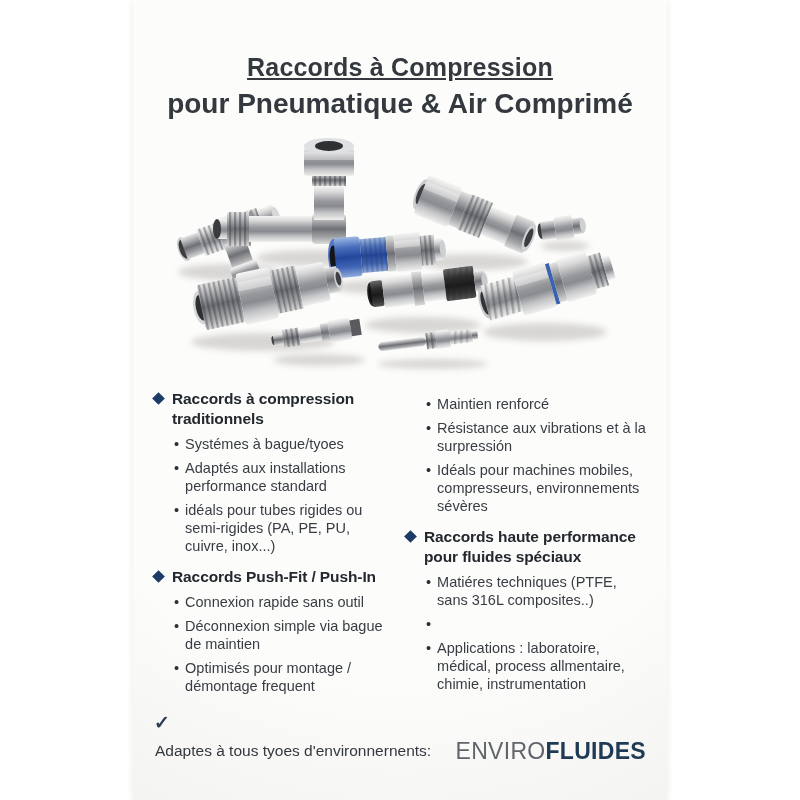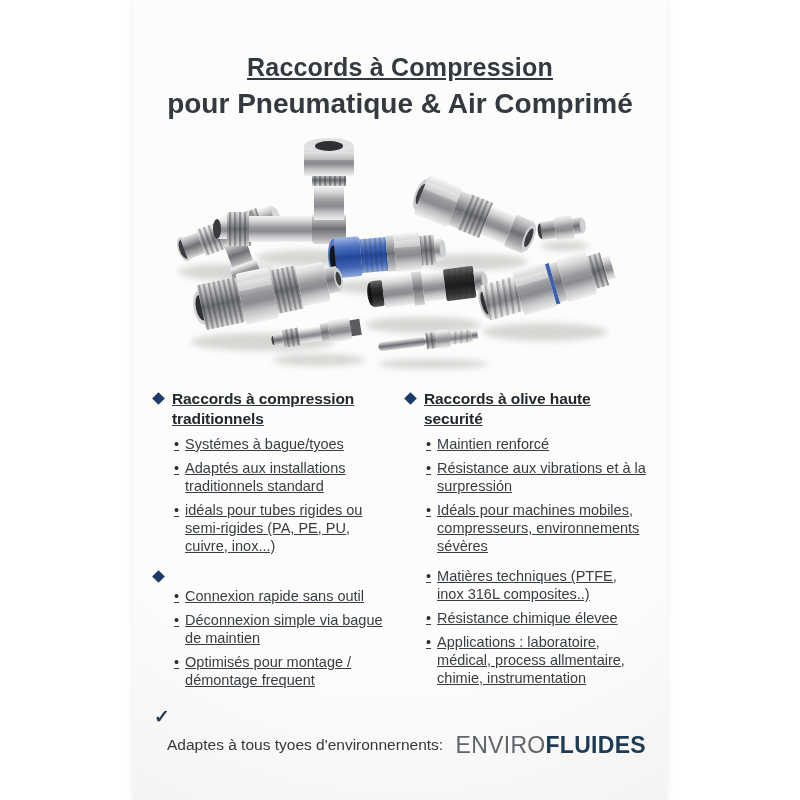--- a/index.html
+++ b/index.html
@@ -16,36 +16,36 @@
   }
   
   .title{margin-top:48px;text-align:center;font-weight:bold;color:#34393f;}
   .title .l1{font-size:25px;line-height:38px;letter-spacing:.2px;text-decoration:underline;}
   .title .l2{font-size:28px;line-height:36px;}
   
   .photo{margin:14px -21px 0;width:534px;height:240px;}
   .photo svg{display:block;}
   
   .cols{display:flex;gap:12px;margin-top:13px;}
-  .col{flex:1;min-width:0;text-decoration:underline;}
+  .col{flex:1;min-width:0;}
   .section{margin-bottom:12px;}
   .sec-head{display:flex;gap:9px;align-items:flex-start;}
   .diamond{width:9px;height:9px;background:#1c3b66;transform:rotate(45deg);
            margin-top:5px;flex:none;}
   .sec-title{font-weight:bold;font-size:15.5px;line-height:20px;color:#23282e;
              letter-spacing:-.1px;}
   .bullets{margin:4px 0 0 20px;}
   .b{display:flex;gap:6px;font-size:14.5px;line-height:18px;color:#383d44;margin-top:6px;}
   .b .dot{flex:none;color:#2c3036;}
   
   .mat-head{display:flex;gap:10px;align-items:baseline;margin-top:4px;
             font-size:19px;font-weight:bold;color:#272c33;}
   .check{color:#2c3e53;font-size:19px;font-weight:bold;}
   .footer{position:relative;margin-top:7px;font-size:15.5px;color:#33383e;}
-  .intro{margin-left:13px;line-height:19px;}
+  .intro{margin-left:1px;line-height:19px;}
   .logo{position:absolute;right:0;top:-3px;font-size:23px;letter-spacing:.3px;
         white-space:nowrap;}
   .logo .p1{color:#60656b;font-weight:normal;}
   .logo .p2{color:#1e3a54;font-weight:bold;}
 </style>
 </head>
 <body>
 
 <div class="poster">
 
@@ -254,82 +254,82 @@
           <span class="diamond"></span>
           <span class="sec-title">Raccords à compression traditionnels</span>
         </div>
         <div class="bullets">
           <div class="b">
               <span class="dot">•</span>
               <span>Systémes à bague/tyoes</span>
             </div>
           <div class="b">
               <span class="dot">•</span>
-              <span>Adaptés aux installations traditionnels standard</span>
+              <span>Adaptés aux installations performance standard</span>
             </div>
           <div class="b">
               <span class="dot">•</span>
               <span>idéals pour tubes rigides ou semi-rigides (PA, PE, PU, cuivre, inox...)</span>
             </div>
         </div>
       </div>
 
       <div class="section">
         <div class="sec-head">
           <span class="diamond"></span>
+          <span class="sec-title">Raccords Push-Fit / Push-In</span>
         </div>
         <div class="bullets">
           <div class="b">
               <span class="dot">•</span>
               <span>Connexion rapide sans outil</span>
             </div>
           <div class="b">
               <span class="dot">•</span>
               <span>Déconnexion simple via bague de maintien</span>
             </div>
           <div class="b">
               <span class="dot">•</span>
               <span>Optimisés pour montage / démontage frequent</span>
             </div>
         </div>
       </div>
 
     </div>
     <div class="col">
+
+      <div class="section">
+        <div class="bullets">
+          <div class="b">
+              <span class="dot">•</span>
+              <span>Maintien renforcé</span>
+            </div>
+          <div class="b">
+              <span class="dot">•</span>
+              <span>Résistance aux vibrations et à la surpressión</span>
+            </div>
+          <div class="b">
+              <span class="dot">•</span>
+              <span>Idéals pour machines mobiles, compresseurs, environnements sévères</span>
+            </div>
+        </div>
+      </div>
 
       <div class="section">
         <div class="sec-head">
           <span class="diamond"></span>
-          <span class="sec-title">Raccords à olive haute securité</span>
+          <span class="sec-title">Raccords haute performance pour fluides spéciaux</span>
         </div>
         <div class="bullets">
           <div class="b">
               <span class="dot">•</span>
-              <span>Maintien renforcé</span>
-            </div>
-          <div class="b">
-              <span class="dot">•</span>
-              <span>Résistance aux vibrations et à la surpressión</span>
-            </div>
-          <div class="b">
-              <span class="dot">•</span>
-              <span>Idéals pour machines mobiles, compresseurs, environnements sévères</span>
-            </div>
-        </div>
-      </div>
-
-      <div class="section">
-        <div class="bullets">
-          <div class="b">
-              <span class="dot">•</span>
-              <span>Matières techniques (PTFE, inox 316L composites..)</span>
-            </div>
-          <div class="b">
-              <span class="dot">•</span>
-              <span>Résistance chimique élevee</span>
+              <span>Matiéres techniques (PTFE, sans 316L composites..)</span>
+            </div>
+          <div class="b">
+              <span class="dot">•</span>
             </div>
           <div class="b">
               <span class="dot">•</span>
               <span>Applications : laboratoire, médical, process allmentaire, chimie, instrumentation</span>
             </div>
         </div>
       </div>
 
     </div>
   </div>

